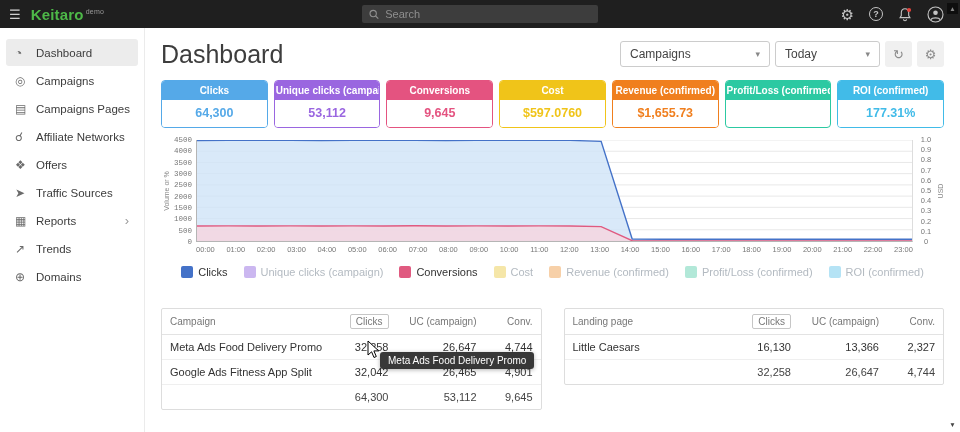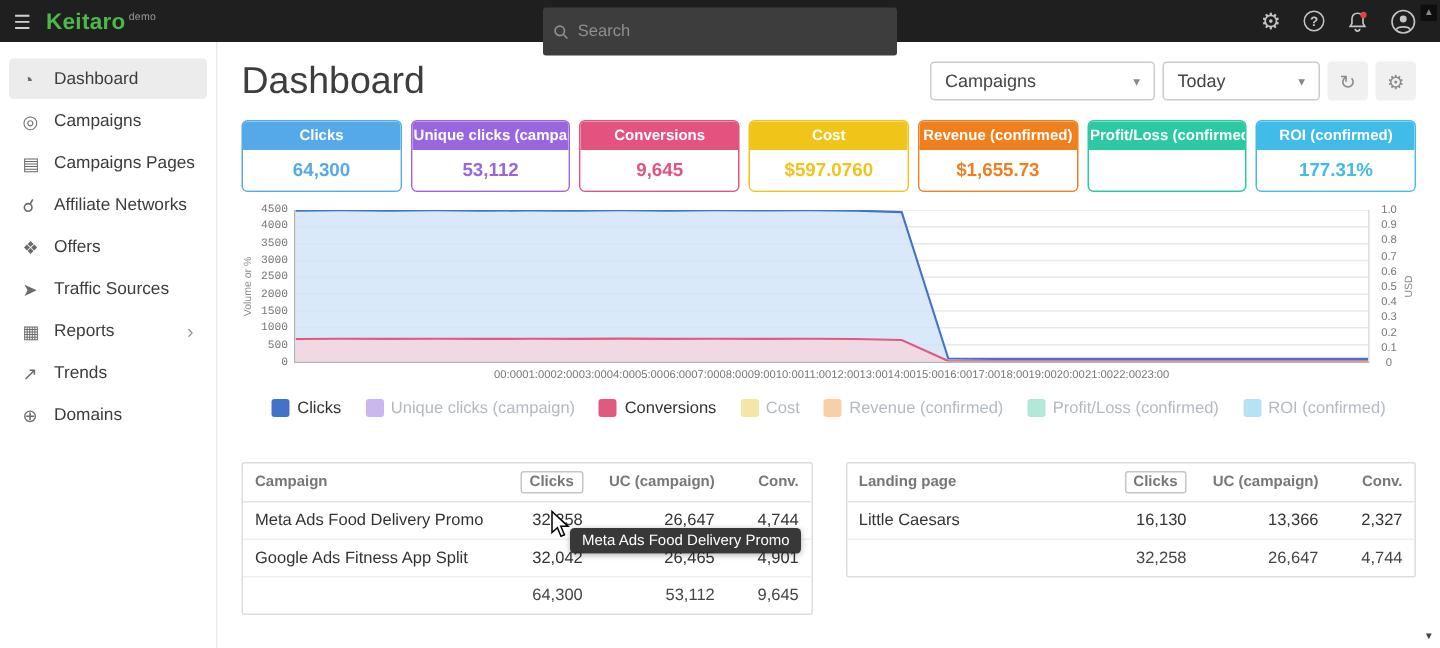--- a/index.html
+++ b/index.html
@@ -5,21 +5,21 @@
   * { box-sizing: border-box; margin: 0; padding: 0; }
   html, body { width: 960px; height: 432px; overflow: hidden; background: #fff;
     font-family: "Liberation Sans", sans-serif; position: relative; }
 
   
   .topbar { height: 28px; background: #1f1f1f; display: flex; align-items: center; position: relative; }
   .hamburger { color: #cfcfcf; font-size: 13px; padding: 0 10px 0 9px; cursor: pointer; }
   .logo { font-size: 15px; font-weight: bold; letter-spacing: .2px; cursor: pointer; }
   .logo sup { color: #9a9a9a; font-size: 7px; font-weight: normal; margin-left: 2px; vertical-align: super; }
   .search { position: absolute; left: 50%; top: 5px; transform: translateX(-50%); width: 236px; height: 18px;
-    background: #3d3d3d; border-radius: 2px; display: flex; align-items: center; padding: 16px 7px; }
+    background: #3d3d3d; border-radius: 2px; display: flex; align-items: center; padding: 2px 7px; }
   .search input { background: transparent; border: 0; outline: 0; color: #bbb; font-size: 11px;
     margin-left: 6px; width: 100%; font-family: inherit; }
   .search input::placeholder { color: #8f8f8f; }
   .top-icons { margin-left: auto; display: flex; align-items: center; gap: 15px; padding-right: 16px; }
   .tb-gear { color: #c4c4c4; font-size: 15px; cursor: pointer; line-height: 1; }
   .help { width: 14px; height: 14px; border: 1px solid #c4c4c4; border-radius: 50%; color: #c4c4c4;
     font-size: 9px; font-weight: bold; display: flex; align-items: center; justify-content: center; cursor: pointer; }
   .bell, .avatar { display: flex; cursor: pointer; }
 
   
@@ -56,31 +56,31 @@
   .chart { margin-top: 12px; }
   .chart-body { display: flex; align-items: stretch; height: 102px; }
   .axis-label { width: 9px; font-size: 7px; color: #888; position: relative; flex: none; }
   .axis-label span { position: absolute; top: 50%; left: 50%; transform: translate(-50%,-50%) rotate(-90deg); white-space: nowrap; }
   .yticks { display: flex; flex-direction: column; justify-content: space-between; font-size: 7.5px; color: #777; flex: none; }
   .yticks span { display: block; height: 0; line-height: 0; }
   .yticks.left { width: 26px; text-align: right; padding-right: 4px; font-family: Liberation Mono, monospace; }
   .yticks.right { width: 22px; text-align: center; padding-left: 4px; }
   .plot { flex: 1; border-left: 1px solid #b5b5b5; border-bottom: 1px solid #b5b5b5; border-right: 1px solid #ddd; min-width: 0; }
   .plot svg { display: block; width: 100%; height: 100%; }
-  .xticks { display: flex; justify-content: center; font-size: 7.5px; color: #777; margin: 3px 31px 0 35px; }
+  .xticks { display: flex; justify-content: space-between; font-size: 7.5px; color: #777; margin: 3px 31px 0 35px; }
   .legend { display: flex; justify-content: center; align-items: center; gap: 16px; margin-top: 12px; flex-wrap: nowrap; }
   .legend-item { display: flex; align-items: center; gap: 5px; font-size: 11px; color: #333; cursor: pointer; white-space: nowrap; }
   .legend-item.off { color: #b3bac1; }
   .swatch { width: 12px; height: 12px; border-radius: 2px; flex: none; }
 
   
   .tables { display: flex; gap: 22px; margin-top: 30px; }
   .tbl { flex: 1; border: 1px solid #ddd; border-radius: 2px; background: #fff; align-self: flex-start; min-width: 0; }
   .tbl table { width: 100%; border-collapse: collapse; font-size: 11px; color: #333; }
-  .tbl th { font-size: 10px; color: #777; font-weight: bold; text-align: left; padding: 5px 8px;
+  .tbl th { font-size: 10px; color: #777; font-weight: normal; text-align: left; padding: 5px 8px;
     border-bottom: 1px solid #e3e3e3; white-space: nowrap; }
   .tbl th.num, .tbl td.num { text-align: right; }
   .tbl th:nth-child(2) { width: 62px; }
   .tbl th:nth-child(3) { width: 88px; }
   .tbl th:nth-child(4) { width: 56px; }
   .sortbox { border: 1px solid #c6c6c6; border-radius: 2px; padding: 1px 5px; display: inline-block; }
   .tbl td { padding: 6px 8px; border-bottom: 1px solid #efefef; white-space: nowrap; overflow: hidden; }
   .tbl tr.totals td { border-bottom: 0; border-top: 1px solid #ddd; color: #444; }
 
   

